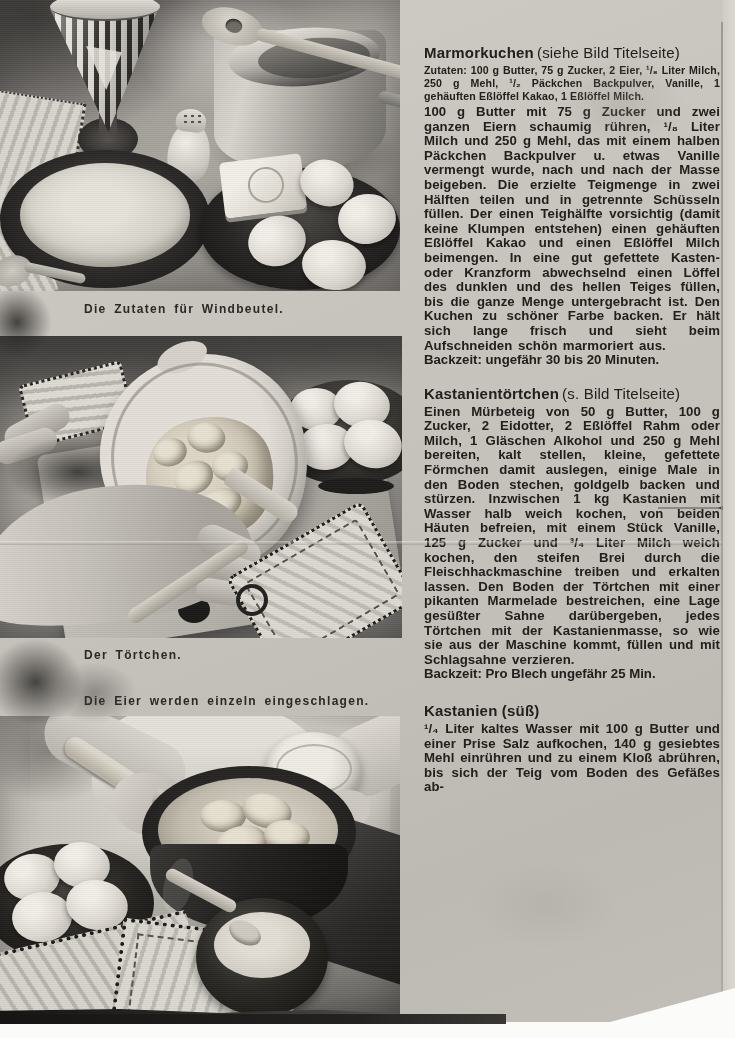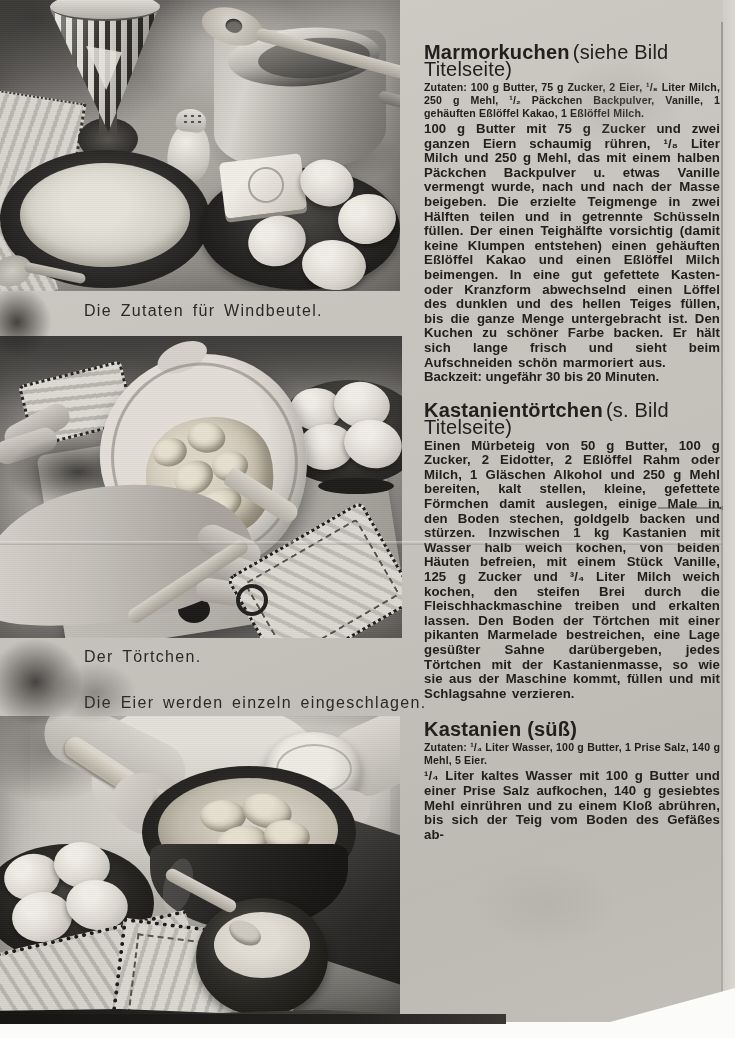--- a/index.html
+++ b/index.html
@@ -11,24 +11,24 @@
   .photo::after{content:"";position:absolute;inset:0;pointer-events:none;
         background:repeating-linear-gradient(0deg,rgba(255,255,255,.025) 0 1px,rgba(0,0,0,.03) 1px 2px);}
   .egg{position:absolute;border-radius:50%;
         background:radial-gradient(circle at 35% 30%,#f2efe9 15%,#ddd9d2 55%,#b8b5ad 92%);
         box-shadow:0 3px 5px rgba(0,0,0,.35);}
   .lump{position:absolute;border-radius:50%;
         background:radial-gradient(circle at 40% 35%,#e7e1d2 25%,#d2cbba 70%,#b3ab98 100%);
         box-shadow:inset -3px -4px 6px rgba(90,84,70,.55);}
   .finger{position:absolute;border-radius:16px;
         background:linear-gradient(#d2cec7,#a5a19a);}
-  .caption{position:absolute;font-size:16px;font-weight:400;color:#2a2926;
+  .caption{position:absolute;font-size:12px;font-weight:700;color:#2a2926;
         letter-spacing:1.3px;word-spacing:3px;}
   .text-col{position:absolute;left:424px;top:44px;width:296px;color:#21201d;}
-  .text-col h2{font-size:20px;line-height:17px;margin:0 0 3px;font-weight:700;letter-spacing:.2px;}
+  .text-col h2{font-size:15px;line-height:17px;margin:0 0 3px;font-weight:700;letter-spacing:.2px;}
   .text-col h2 .suffix{font-weight:400;margin-left:3px;}
   .zutaten{font-size:10.6px;line-height:13px;font-weight:700;letter-spacing:.15px;
         text-align:justify;margin:0 0 2px;}
   .rbody{font-size:13.2px;line-height:14.6px;font-weight:700;letter-spacing:.1px;
         word-spacing:1.8px;text-align:justify;margin:0;}
   .meta{font-size:13.2px;line-height:14.6px;font-weight:700;margin:0;}
   .sec1{margin-bottom:17px;}
   .sec2{margin-bottom:20px;}
 </style>
 </head>
@@ -243,25 +243,25 @@
     <section class="sec1">
       <h2><span>Marmorkuchen</span><span class="suffix">(siehe Bild Titelseite)</span></h2>
       <p class="zutaten">Zutaten: 100 g Butter, 75 g Zucker, 2 Eier, ¹/₈ Liter Milch, 250 g Mehl, ¹/₂ Päckchen Backpulver, Vanille, 1 gehäuften Eßlöffel Kakao, 1 Eßlöffel Milch.</p>
       <p class="rbody">100 g Butter mit 75 g Zucker und zwei ganzen Eiern schaumig rühren, ¹/₈ Liter Milch und 250 g Mehl, das mit einem halben Päckchen Backpulver u. etwas Vanille vermengt wurde, nach und nach der Masse beigeben. Die erzielte Teigmenge in zwei Hälften teilen und in getrennte Schüsseln füllen. Der einen Teighälfte vorsichtig (damit keine Klumpen entstehen) einen gehäuften Eßlöffel Kakao und einen Eßlöffel Milch beimengen. In eine gut gefettete Kasten- oder Kranzform abwechselnd einen Löffel des dunklen und des hellen Teiges füllen, bis die ganze Menge untergebracht ist. Den Kuchen zu schöner Farbe backen. Er hält sich lange frisch und sieht beim Aufschneiden schön marmoriert aus.</p>
       <p class="meta">Backzeit: ungefähr 30 bis 20 Minuten.</p>
     </section>
 
     <section class="sec2">
       <h2><span>Kastanientörtchen</span><span class="suffix">(s. Bild Titelseite)</span></h2>
       <p class="rbody">Einen Mürbeteig von 50 g Butter, 100 g Zucker, 2 Eidotter, 2 Eßlöffel Rahm oder Milch, 1 Gläschen Alkohol und 250 g Mehl bereiten, kalt stellen, kleine, gefettete Förmchen damit auslegen, einige Male in den Boden stechen, goldgelb backen und stürzen. Inzwischen 1 kg Kastanien mit Wasser halb weich kochen, von beiden Häuten befreien, mit einem Stück Vanille, 125 g Zucker und ³/₄ Liter Milch weich kochen, den steifen Brei durch die Fleischhackmaschine treiben und erkalten lassen. Den Boden der Törtchen mit einer pikanten Marmelade bestreichen, eine Lage gesüßter Sahne darübergeben, jedes Törtchen mit der Kastanienmasse, so wie sie aus der Maschine kommt, füllen und mit Schlagsahne verzieren.</p>
+      <p class="meta">Backzeit: Pro Blech ungefähr 25 Min.</p>
     </section>
 
     <section>
       <h2><span>Kastanien (süß)</span></h2>
-      <p class="zutaten">Zutaten: ¹/₄ Liter Wasser, 100 g Butter, 1 Prise Salz, 140 g Mehl, 5 Eier.</p>
       <p class="rbody">¹/₄ Liter kaltes Wasser mit 100 g Butter und einer Prise Salz aufkochen, 140 g gesiebtes Mehl einrühren und zu einem Kloß abrühren, bis sich der Teig vom Boden des Gefäßes ab-</p>
     </section>
   </div>
 
   <div class="s" style="left:-18px;top:286px;width:70px;height:72px;border-radius:50%;
               background:radial-gradient(rgba(35,33,31,.8),rgba(35,33,31,0) 70%);"></div>
   <div class="s" style="left:-12px;top:638px;width:95px;height:88px;border-radius:50%;
               background:radial-gradient(rgba(35,33,31,.78),rgba(35,33,31,0) 70%);"></div>
   <div class="s" style="left:52px;top:662px;width:85px;height:62px;border-radius:50%;
               background:radial-gradient(rgba(60,57,54,.4),rgba(60,57,54,0) 70%);"></div>

